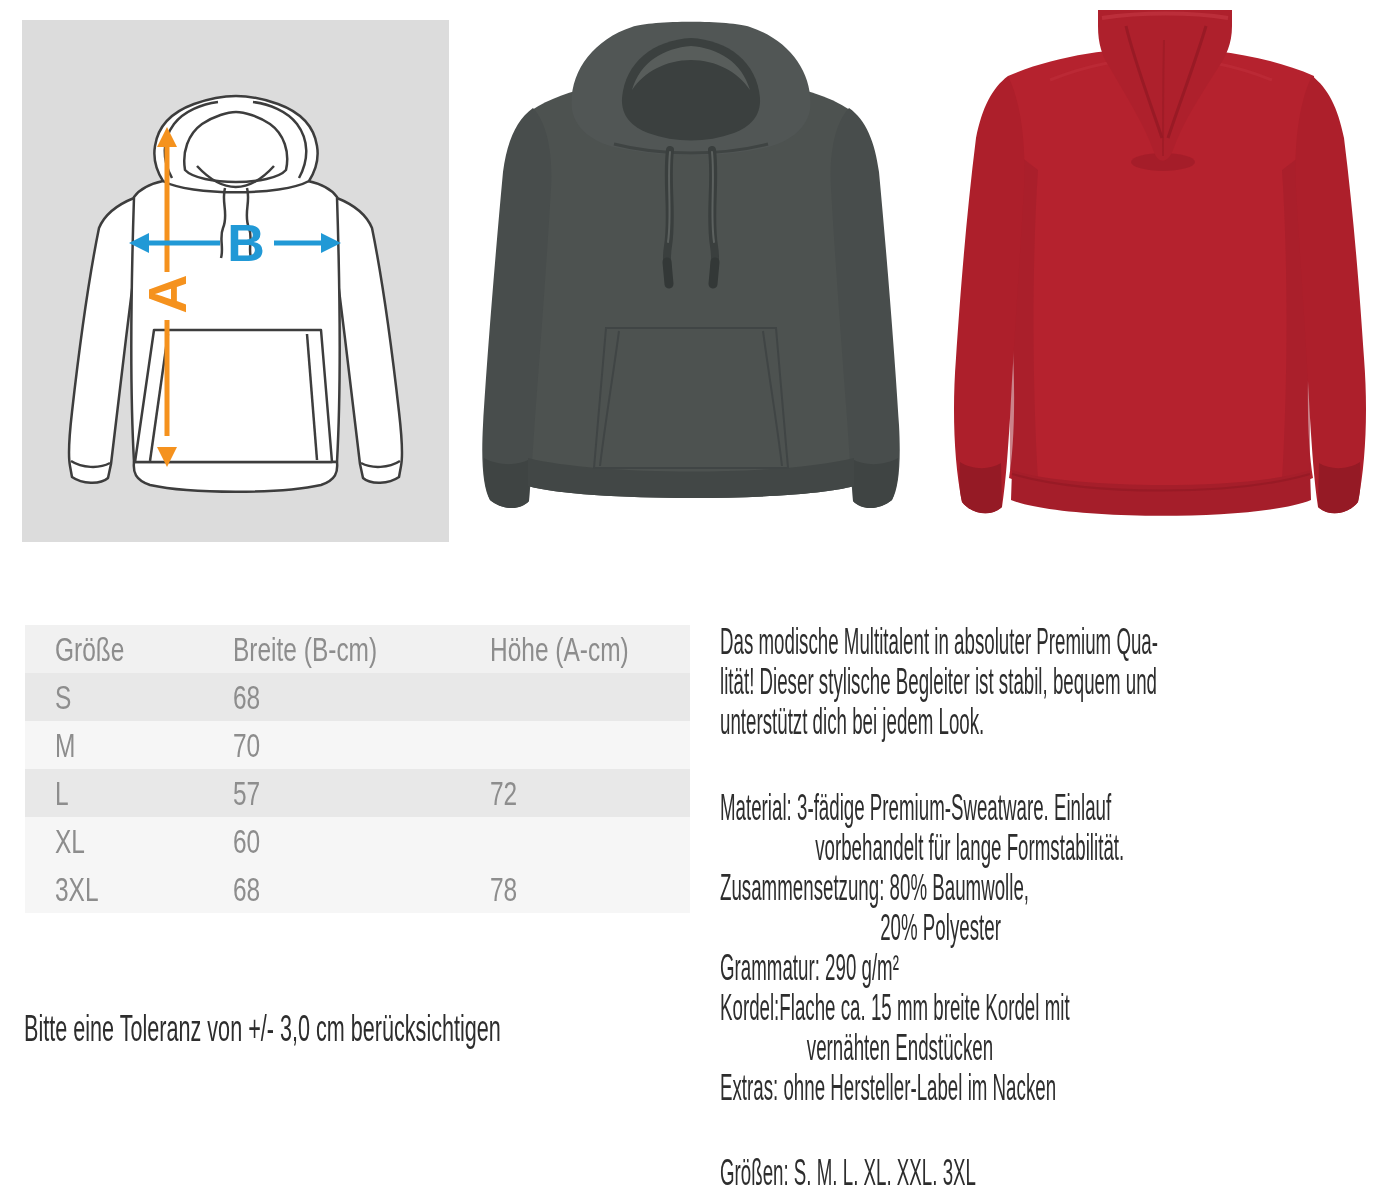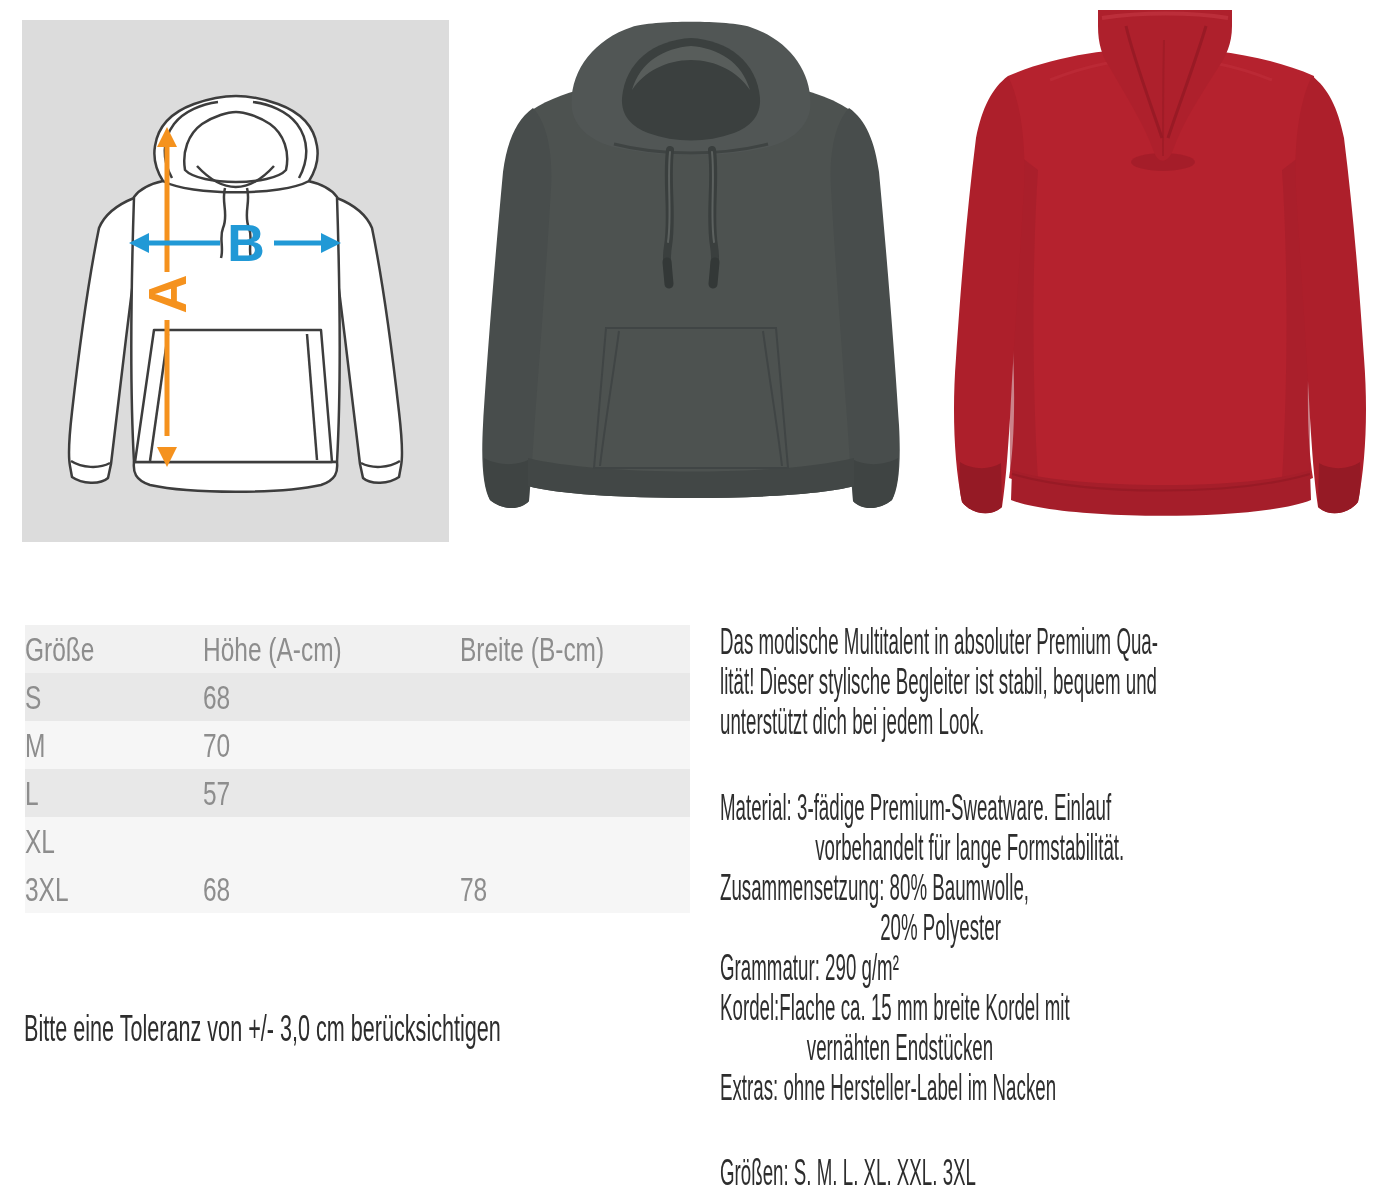--- a/index.html
+++ b/index.html
@@ -7,21 +7,21 @@
           font-family:"Liberation Sans",sans-serif;}
 
   
   .diagram-box{position:absolute;left:22px;top:20px;width:427px;height:522px;background:#dcdcdc;}
   .photo-front{position:absolute;left:470px;top:10px;width:442px;height:535px;}
   .photo-back{position:absolute;left:930px;top:10px;width:460px;height:535px;}
   svg{display:block;}
 
   
   .size-table{position:absolute;left:25px;top:625px;width:665px;color:#8d8d8d;}
-  .trow{display:grid;grid-template-columns:178px 257px 230px;align-items:center;height:48px;}
+  .trow{display:grid;grid-template-columns:178px 257px 230px;align-items:center;height:48px;padding-left:30px;}
   .trow.head{background:#f1f1f1;}
   .trow.dark{background:#e8e8e8;}
   .trow.light{background:#f6f6f6;}
   .cz{display:inline-block;font-size:34px;line-height:1;transform:scaleX(0.72);transform-origin:0 50%;white-space:nowrap;}
 
   .note{position:absolute;left:24px;top:1008px;font-size:36px;color:#2d2d2d;white-space:nowrap;
         transform:scaleX(0.60);transform-origin:0 0;}
 
   
   .desc{position:absolute;left:720px;top:622px;width:910px;color:#2d2d2d;font-size:36px;
@@ -129,37 +129,39 @@
         <path d="M276,16 C266,50 250,92 238,128" stroke="#8e1722" stroke-width="3" opacity="0.65" fill="none"></path>
         <path d="M233,146 C233,110 233,70 234,30" stroke="#971a25" stroke-width="2" opacity="0.6" fill="none"></path>
         <path d="M172,8 C210,2 262,2 298,8" stroke="#c23440" stroke-width="4" opacity="0.7" fill="none"></path>
       </g>
     </svg>
   </div>
 
   <div class="size-table">
     <div class="trow head">
       <span><span class="cz">Größe</span></span>
+      <span><span class="cz">Breite (B-cm)</span></span>
       <span><span class="cz">Höhe (A-cm)</span></span>
-      <span><span class="cz">Breite (B-cm)</span></span>
     </div>
     <div class="trow dark">
       <span><span class="cz">S</span></span>
       <span><span class="cz">68</span></span>
     </div>
     <div class="trow light">
       <span><span class="cz">M</span></span>
       <span><span class="cz">70</span></span>
     </div>
     <div class="trow dark">
       <span><span class="cz">L</span></span>
       <span><span class="cz">57</span></span>
+      <span><span class="cz">72</span></span>
     </div>
     <div class="trow light">
       <span><span class="cz">XL</span></span>
+      <span><span class="cz">60</span></span>
     </div>
     <div class="trow light">
       <span><span class="cz">3XL</span></span>
       <span><span class="cz">68</span></span>
       <span><span class="cz">78</span></span>
     </div>
   </div>
 
   <div class="note">Bitte eine Toleranz von +/- 3,0 cm berücksichtigen</div>
 

